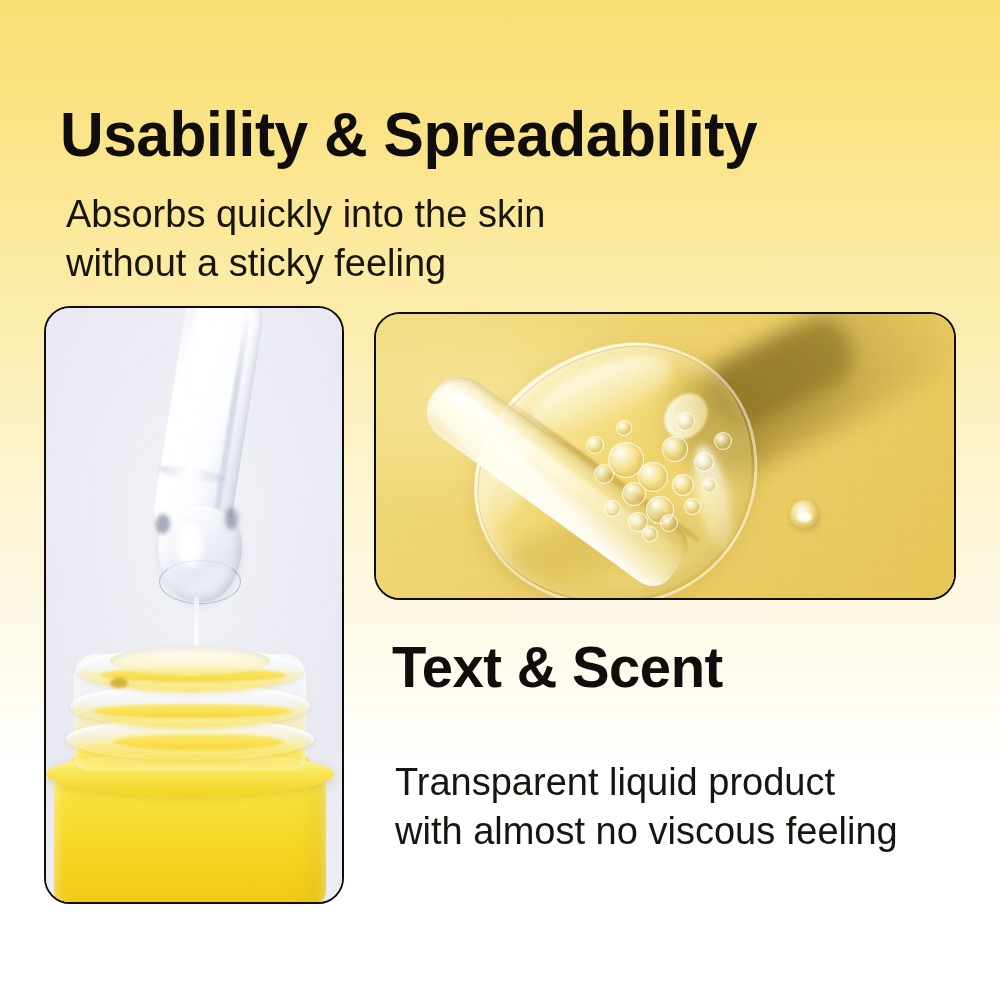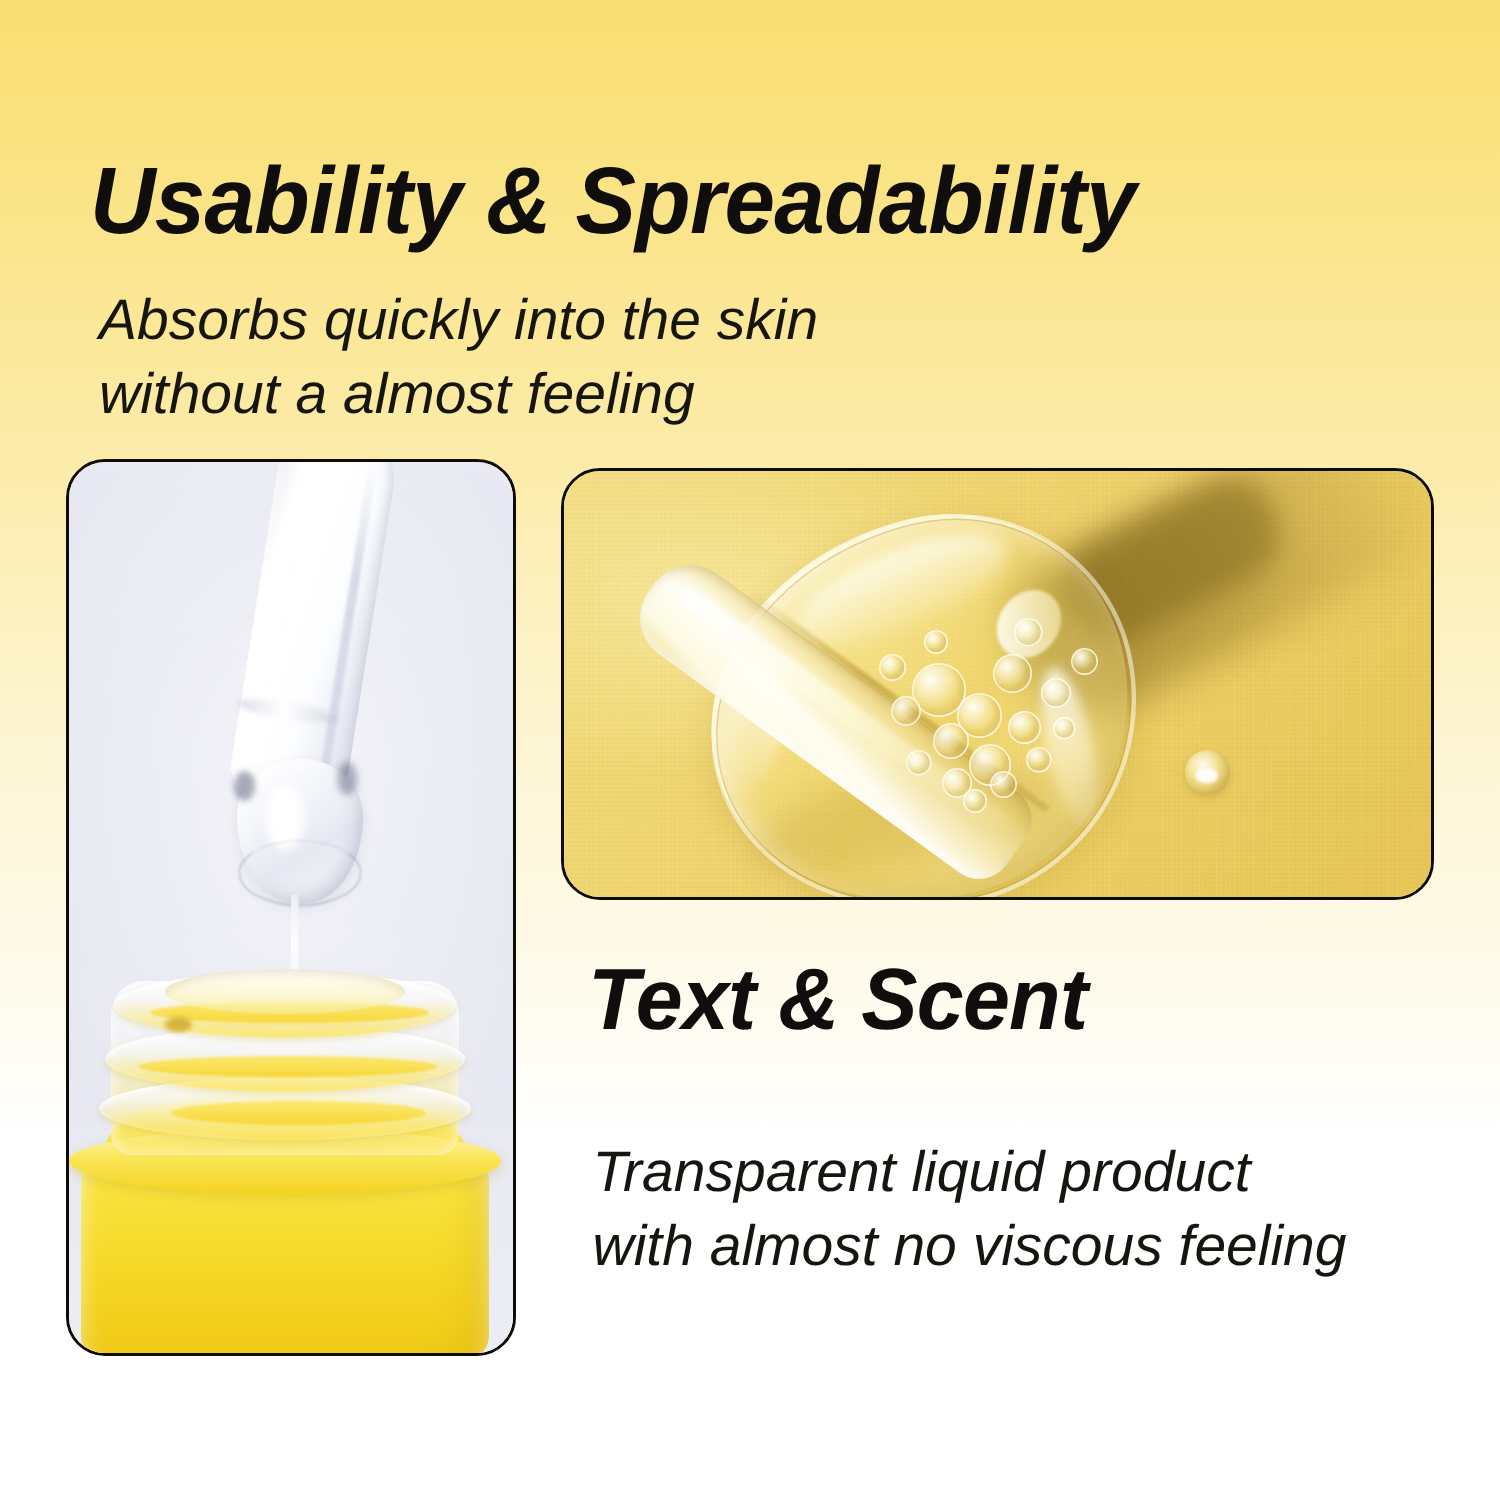--- a/index.html
+++ b/index.html
@@ -19,21 +19,20 @@
     height: 1000px;
     background: linear-gradient(to bottom,
         #F9DE72 0px,
         #FAE27F 90px,
         #FCEDAF 330px,
         #FDF5D2 490px,
         #FEFAE9 640px,
         #FFFFFF 760px,
         #FFFFFF 1000px);
     overflow: hidden;
-    font-style: italic;
   }
 
   
   .headline {
     position: absolute;
     font-weight: bold;
     color: #100E0C;
     letter-spacing: -0.5px;
     white-space: nowrap;
     line-height: 1;
@@ -556,21 +555,21 @@
     filter: blur(1px);
   }
 </style>
 </head>
 <body>
 
 <div id="page">
 
   <div class="headline" id="headline-1">Usability &amp; Spreadability</div>
   <div class="subline" id="subline-1">Absorbs quickly into the skin
-without a almost feeling</div>
+without a sticky feeling</div>
 
   <div class="card" id="card-left">
     <div class="photo-left">
       <div class="pl-vignette"></div>
 
       <div class="pipette"></div>
       <div class="pipette-sheen"></div>
       <div class="pipette-edge"></div>
       <div class="pipette-ring"></div>
 

